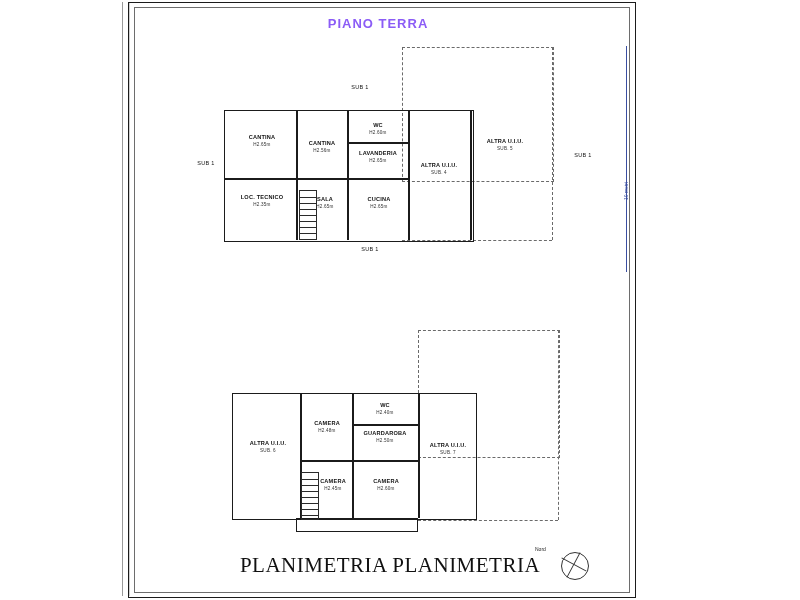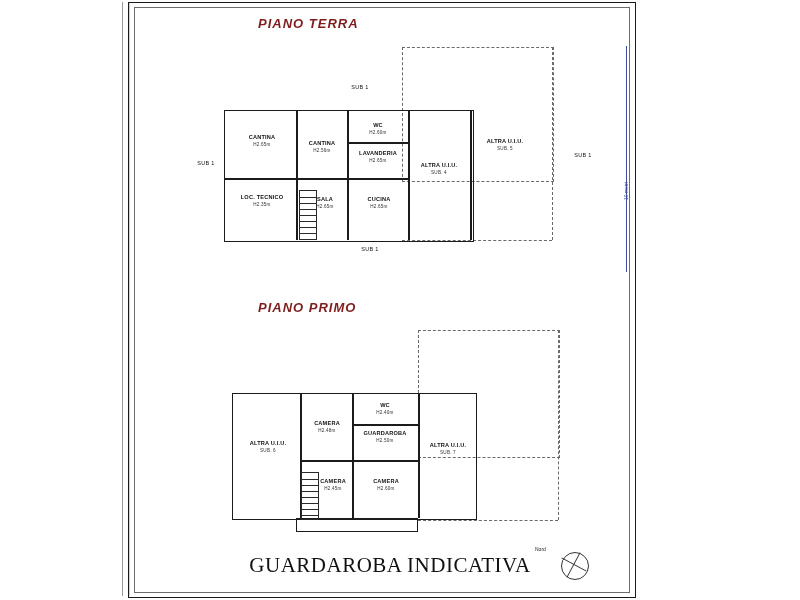--- a/index.html
+++ b/index.html
@@ -18,22 +18,22 @@
   .frame-inner{
     position:absolute;left:134px;top:7px;width:494px;height:584px;
     border:1px solid #6d6d6d;
   }
   .frame-edge-left{
     position:absolute;left:122px;top:2px;width:6px;height:594px;
     border-left:1px solid #9a9a9a;border-right:1px solid #d0d0d0;
   }
 
   .title{
-    position:absolute;font-family:"Liberation Sans",sans-serif;
-    font-weight:bold;letter-spacing:1px;color:#7f1d1d;font-style:italic;
+    position:absolute;text-align:center;font-family:"Liberation Sans",sans-serif;
+    font-weight:bold;letter-spacing:1px;color:#8b5cf6;
   }
   #title-terra{left:258px;top:16px;width:240px;font-size:13px;}
   #title-primo{left:258px;top:300px;width:240px;font-size:13px;}
 
   .bigtitle{
     position:absolute;left:220px;top:553px;width:340px;text-align:center;
     font-family:"Liberation Serif", serif;font-size:21px;color:#111;
     letter-spacing:0.5px;
   }
 
@@ -156,21 +156,20 @@
   </div>
 
   <div class="sub" style="left:340px;top:84px;width:40px;">SUB 1</div>
   <div class="sub" style="left:186px;top:160px;width:40px;">SUB 1</div>
   <div class="sub" style="left:563px;top:152px;width:40px;">SUB 1</div>
   <div class="sub" style="left:350px;top:246px;width:40px;">SUB 1</div>
 
   <div class="dimline" style="left:626px;top:46px;height:226px;"></div>
   <div class="dimlabel" style="left:623px;top:200px;">10 metri</div>
 
-  <div class="title" id="title-primo">PIANO PRIMO</div>
 
   <div class="dash-box" style="left:418px;top:330px;width:140px;height:126px;"></div>
   <div class="dash-v" style="left:558px;top:330px;height:190px;"></div>
   <div class="dash-h" style="left:418px;top:520px;width:140px;"></div>
 
   <div class="room-box" style="left:232px;top:393px;width:243px;height:125px;"></div>
 
   <div class="wall wall-v" style="left:300px;top:393px;height:125px;"></div>
   <div class="wall wall-v" style="left:352px;top:393px;height:125px;"></div>
   <div class="wall wall-v" style="left:418px;top:393px;height:125px;"></div>
@@ -212,21 +211,21 @@
   <div class="lbl" style="left:310px;top:478px;width:46px;">
     <span class="nm">CAMERA</span>
     <span class="h">H2.45m</span>
   </div>
   <div class="lbl" style="left:362px;top:478px;width:48px;">
     <span class="nm">CAMERA</span>
     <span class="h">H2.60m</span>
   </div>
 
 
-  <div class="bigtitle">GUARDAROBA INDICATIVA</div>
+  <div class="bigtitle">PLANIMETRIA PLANIMETRIA</div>
   <div class="nord">Nord</div>
   <div class="compass">
     <div class="circ"></div>
     <div class="needle"></div>
     <div class="needle2"></div>
   </div>
 
 </div>
 
 </body></html>

